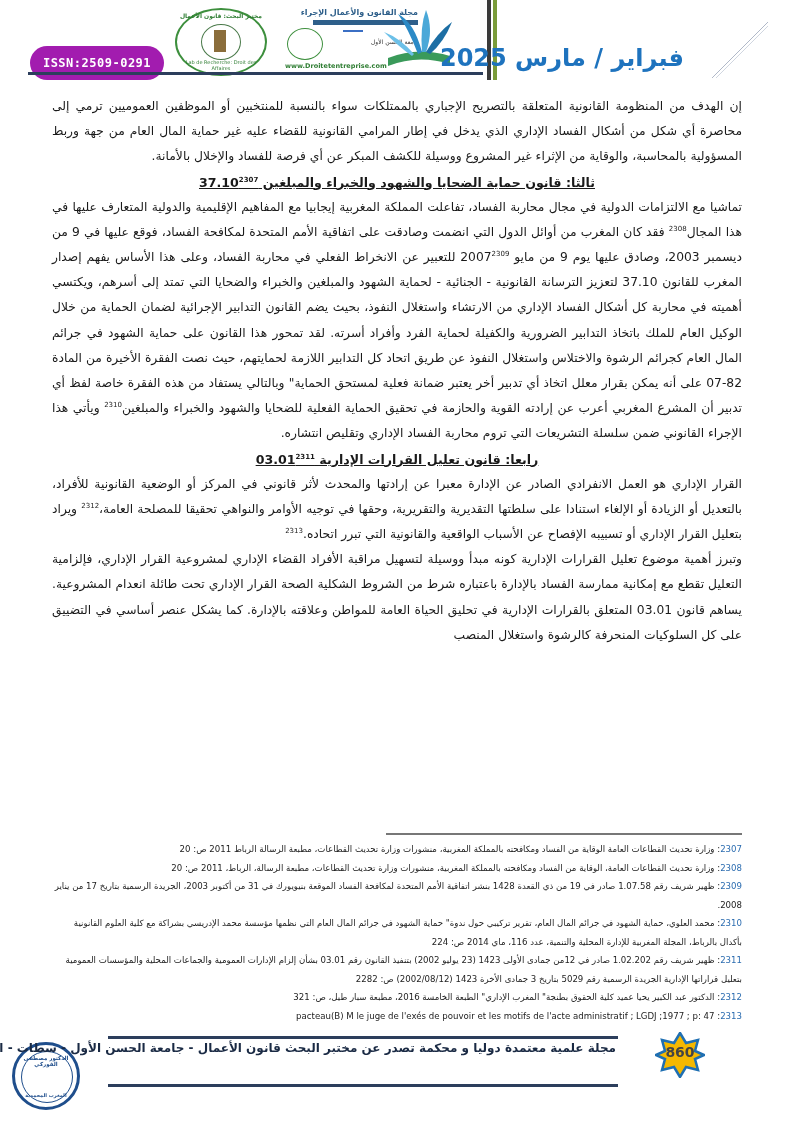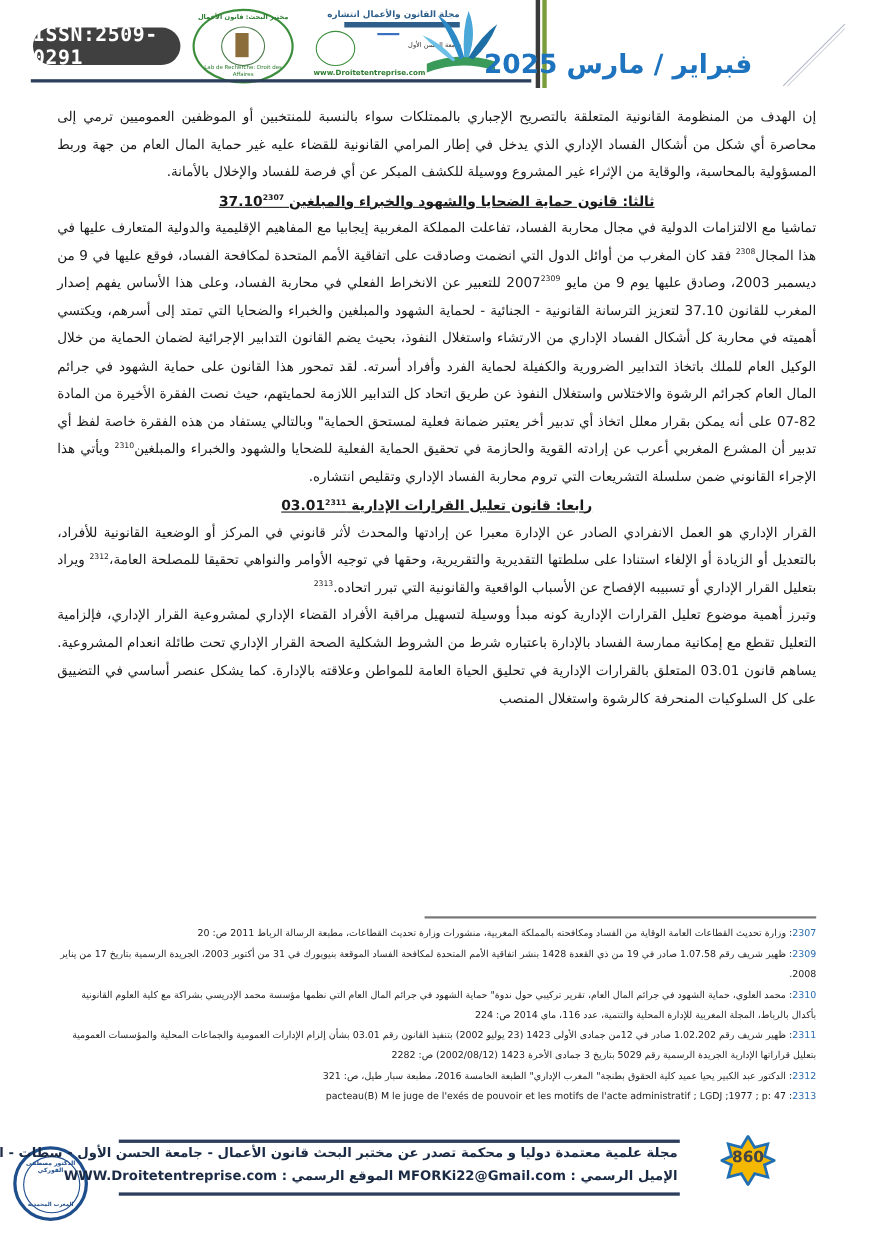--- a/index.html
+++ b/index.html
@@ -1,23 +1,23 @@
 <!DOCTYPE html>
 <html><head>
 <meta charset="utf-8">
 <style>
   html, body { margin: 0; padding: 0; background: #ffffff; }
   body { width: 794px; height: 1123px; position: relative; overflow: hidden;
          font-family: "DejaVu Sans", sans-serif; color: #1a1a1a; }
 
   
   .header { position: absolute; left: 0; top: 0; width: 794px; height: 90px; }
-  .issn-pill { position: absolute; left: 30px; top: 25px; width: 134px; height: 34px;
-               background: #404040; border-radius: 17px; color: #fff;
-               font-family: "DejaVu Sans Mono", monospace; font-weight: bold; font-size: 18px;
+  .issn-pill { position: absolute; left: 30px; top: 46px; width: 134px; height: 34px;
+               background: #a21caf; border-radius: 17px; color: #fff;
+               font-family: "DejaVu Sans Mono", monospace; font-weight: bold; font-size: 12px;
                display: flex; align-items: center; justify-content: center; letter-spacing: 0.5px; }
   .lab-seal { position: absolute; left: 175px; top: 8px; width: 88px; height: 64px;
               border: 2px solid #3d8f3d; border-radius: 50%; background: #fff; }
   .lab-seal .inner { position: absolute; left: 24px; top: 14px; width: 38px; height: 34px;
               border: 1px solid #4a7a4a; border-radius: 50%; }
   .lab-seal .scale { position: absolute; left: 37px; top: 20px; width: 12px; height: 22px;
               background: #8a6d3b; }
   .lab-seal .txt { position: absolute; width: 100%; top: 2px; text-align: center; font-size: 6px; color: #2e7d32; font-weight: bold; }
   .lab-seal .txt2 { position: absolute; width: 100%; bottom: 3px; text-align: center; font-size: 5px; color: #2e7d32; }
 
@@ -73,21 +73,21 @@
   <div class="issn-pill">ISSN:2509-0291</div>
 
   <div class="lab-seal">
     <div class="txt">مختبر البحث: قانون الأعمال</div>
     <div class="inner"></div>
     <div class="scale"></div>
     <div class="txt2">Lab de Recherche: Droit des Affaires</div>
   </div>
 
   <div class="journal-logo">
-    <div class="jtitle">مجلة القانون والأعمال انتشاره</div>
+    <div class="jtitle">مجلة القانون والأعمال الإجراء</div>
     <div class="jbar"></div>
     <div class="seal-mini"></div>
     <div class="uni"></div>
     <div class="uni-txt">جامعة الحسن الأول</div>
     <div class="web">www.Droitetentreprise.com</div>
   </div>
 
   <svg class="book" viewBox="0 0 80 62">
     <path d="M10 50 Q40 38 72 48 L72 56 Q40 46 10 58 Z" fill="#3a9a5a"></path>
     <path d="M40 46 Q30 20 20 6 Q36 14 44 44 Z" fill="#2b8ac6"></path>
@@ -126,36 +126,36 @@
   <p>
     <span>القرار الإداري هو العمل الانفرادي الصادر عن الإدارة معبرا عن إرادتها والمحدث لأثر قانوني في المركز أو الوضعية القانونية للأفراد، بالتعديل أو الزيادة أو الإلغاء استنادا على سلطتها التقديرية والتقريرية، وحقها في توجيه الأوامر والنواهي تحقيقا للمصلحة العامة،</span><sup>2312</sup><span> ويراد بتعليل القرار الإداري أو تسبيبه الإفصاح عن الأسباب الواقعية والقانونية التي تبرر اتحاده.</span><sup>2313</sup>
   </p>
 
   <p>وتبرز أهمية موضوع تعليل القرارات الإدارية كونه مبدأ ووسيلة لتسهيل مراقبة الأفراد القضاء الإداري لمشروعية القرار الإداري، فإلزامية التعليل تقطع مع إمكانية ممارسة الفساد بالإدارة باعتباره شرط من الشروط الشكلية الصحة القرار الإداري تحت طائلة انعدام المشروعية. يساهم قانون 03.01 المتعلق بالقرارات الإدارية في تحليق الحياة العامة للمواطن وعلاقته بالإدارة. كما يشكل عنصر أساسي في التضييق على كل السلوكيات المنحرفة كالرشوة واستغلال المنصب</p>
 </div>
 
 <div class="fn-rule"></div>
 <div class="footnotes">
   <p class="fn"><span class="fnum">2307</span><span>: وزارة تحديث القطاعات العامة الوقاية من الفساد ومكافحته بالمملكة المغربية، منشورات وزارة تحديث القطاعات، مطبعة الرسالة الرباط 2011 ص: 20</span></p>
+  <p class="fn"><span class="fnum">2308</span><span>: وزارة تحديث القطاعات العامة، الوقاية من الفساد ومكافحته بالمملكة المغربية، منشورات وزارة تحديث القطاعات، مطبعة الرسالة، الرباط، 2011 ص: 20</span></p>
   <p class="fn"><span class="fnum">2309</span><span>: ظهير شريف رقم 1.07.58 صادر في 19 من ذي القعدة 1428 بنشر اتفاقية الأمم المتحدة لمكافحة الفساد الموقعة بنيويورك في 31 من أكتوبر 2003، الجريدة الرسمية بتاريخ 17 من يناير 2008.</span></p>
   <p class="fn"><span class="fnum">2310</span><span>: محمد العلوي، حماية الشهود في جرائم المال العام، تقرير تركيبي حول ندوة" حماية الشهود في جرائم المال العام التي نظمها مؤسسة محمد الإدريسي بشراكة مع كلية العلوم القانونية بأكدال بالرباط، المجلة المغربية للإدارة المحلية والتنمية، عدد 116، ماي 2014 ص: 224</span></p>
   <p class="fn"><span class="fnum">2311</span><span>: ظهير شريف رقم 1.02.202 صادر في 12من جمادى الأولى 1423 (23 يوليو 2002) بتنفيذ القانون رقم 03.01 بشأن إلزام الإدارات العمومية والجماعات المحلية والمؤسسات العمومية بتعليل قراراتها الإدارية الجريدة الرسمية رقم 5029 بتاريخ 3 جمادى الأخرة 1423 (2002/08/12) ص: 2282</span></p>
   <p class="fn"><span class="fnum">2312</span><span>: الدكتور عبد الكبير يحيا عميد كلية الحقوق بطنجة" المغرب الإداري" الطبعة الخامسة 2016، مطبعة سبار طيل، ص: 321</span></p>
   <p class="fn ltr"><span>pacteau(B) M le juge de l'exés de pouvoir et les motifs de l'acte administratif ; LGDJ ;1977 ; p: 47 :</span><span class="fnum">2313</span></p>
 </div>
 
 <div class="footer">
   <div class="f-seal">
     <div class="ring"></div>
     <div class="t">الدكتور مصطفى الفوركي</div>
     <div class="b">المغرب المحمدية</div>
   </div>
   <div class="f-rule-top"></div>
   <div class="f-line1">مجلة علمية معتمدة  دوليا و محكمة تصدر عن مختبر البحث قانون الأعمال - جامعة الحسن الأول - سطات - المغرب</div>
-  <div class="f-line2">الإميل الرسمي :  MFORKi22@Gmail.com الموقع الرسمي : WWW.Droitetentreprise.com</div>
   <div class="f-rule-bot"></div>
 
   <div class="f-star">
     <svg width="50" height="46" viewBox="0 0 50 46">
       <polygon points="25,1 31,11 43,8 40,19 49,23 40,27 43,38 31,35 25,45 19,35 7,38 10,27 1,23 10,19 7,8 19,11" fill="#f5b800" stroke="#1f6fb2" stroke-width="2.5"></polygon>
     </svg>
     <div class="pnum">860</div>
   </div>
 </div>
 

